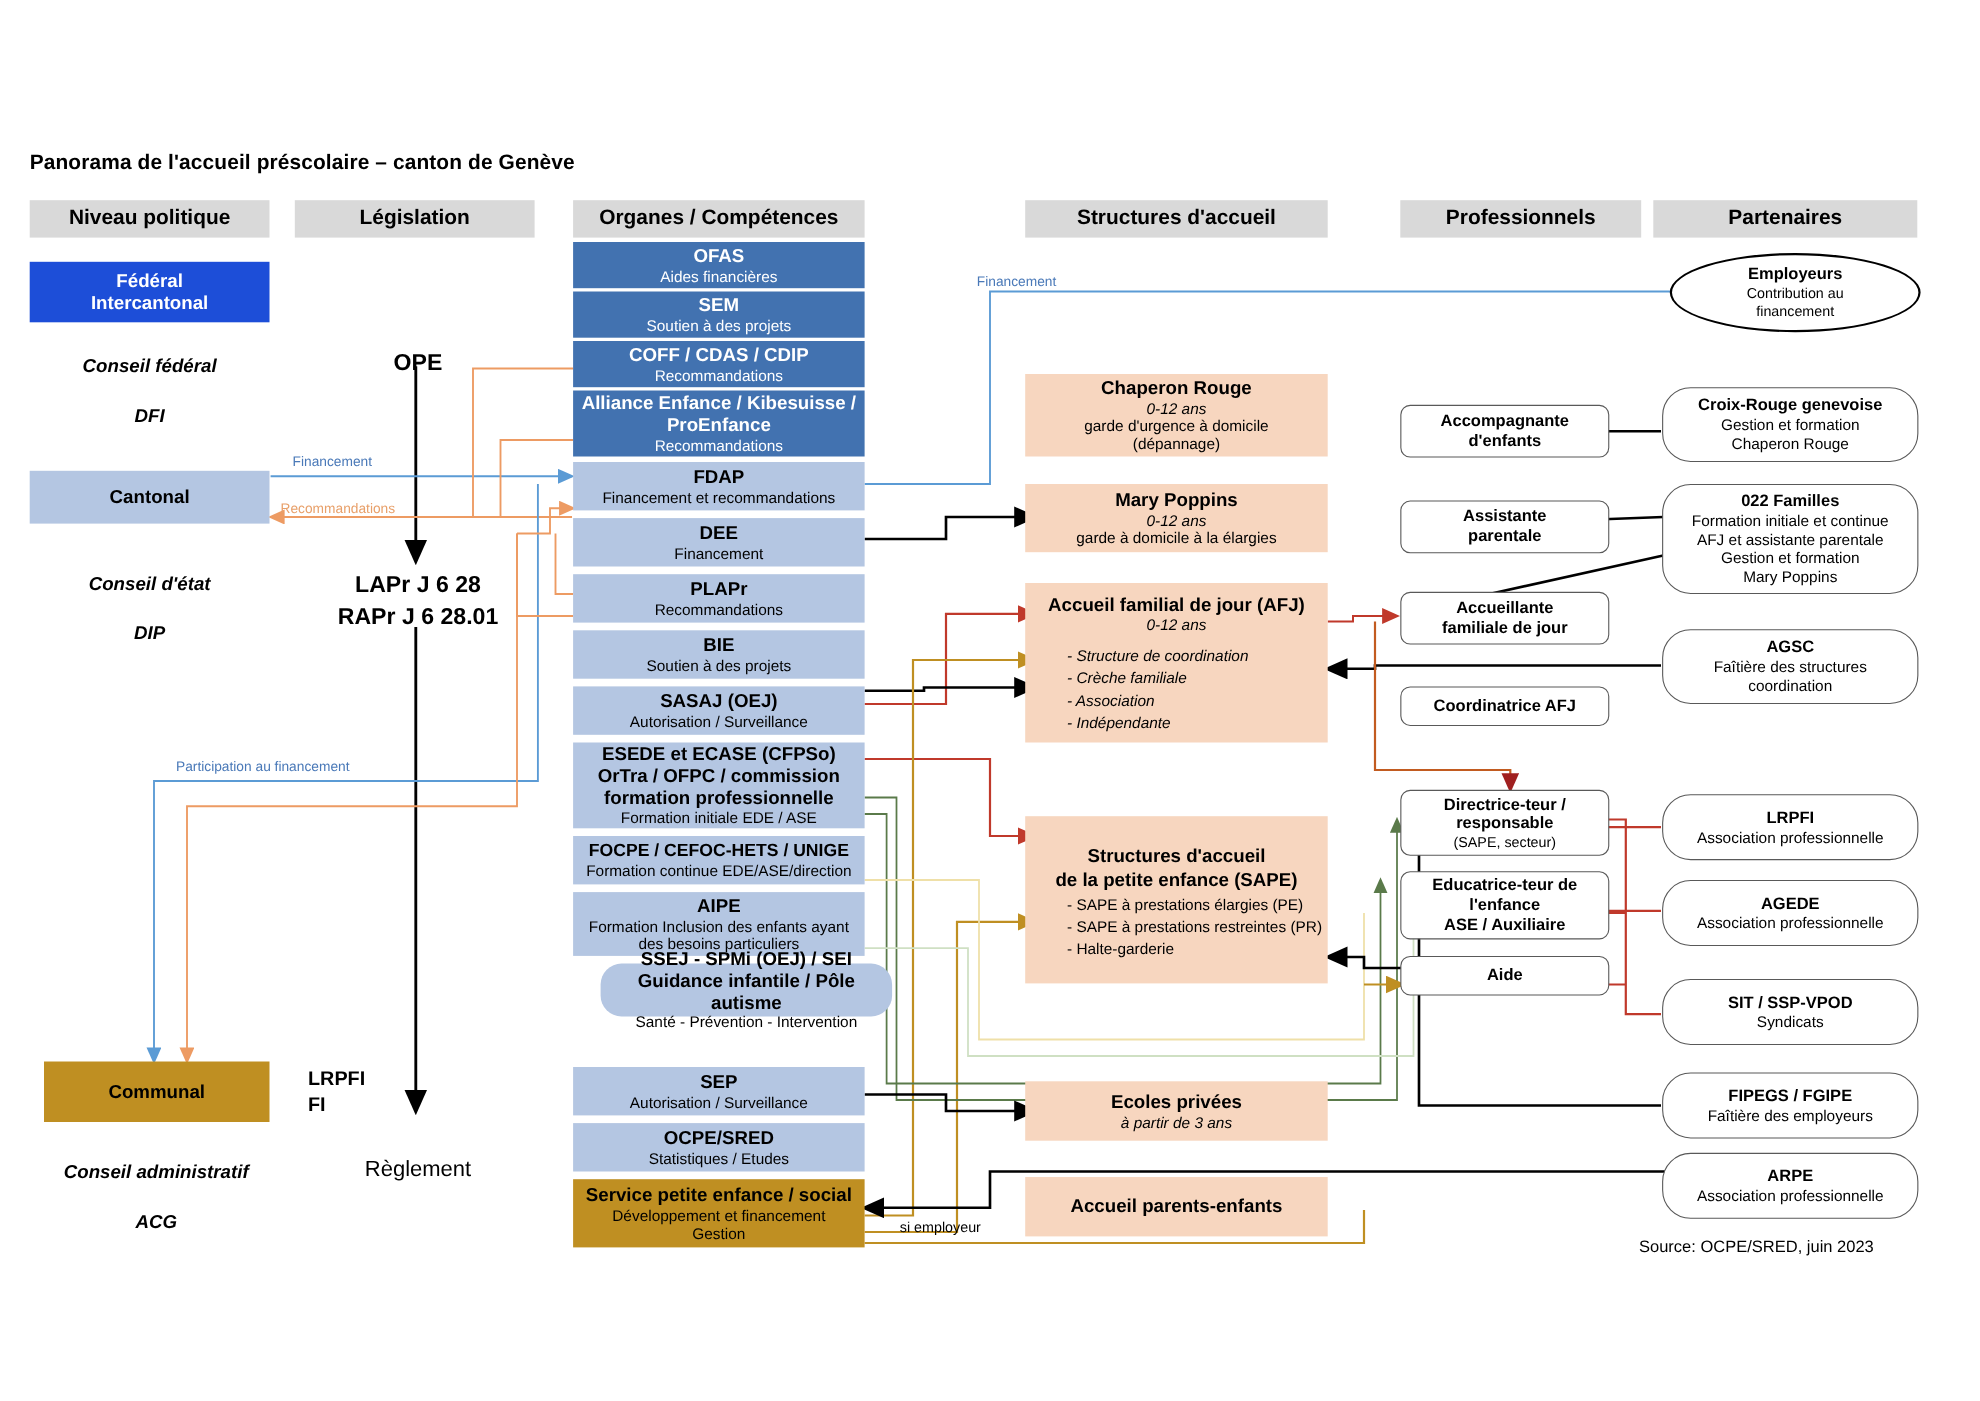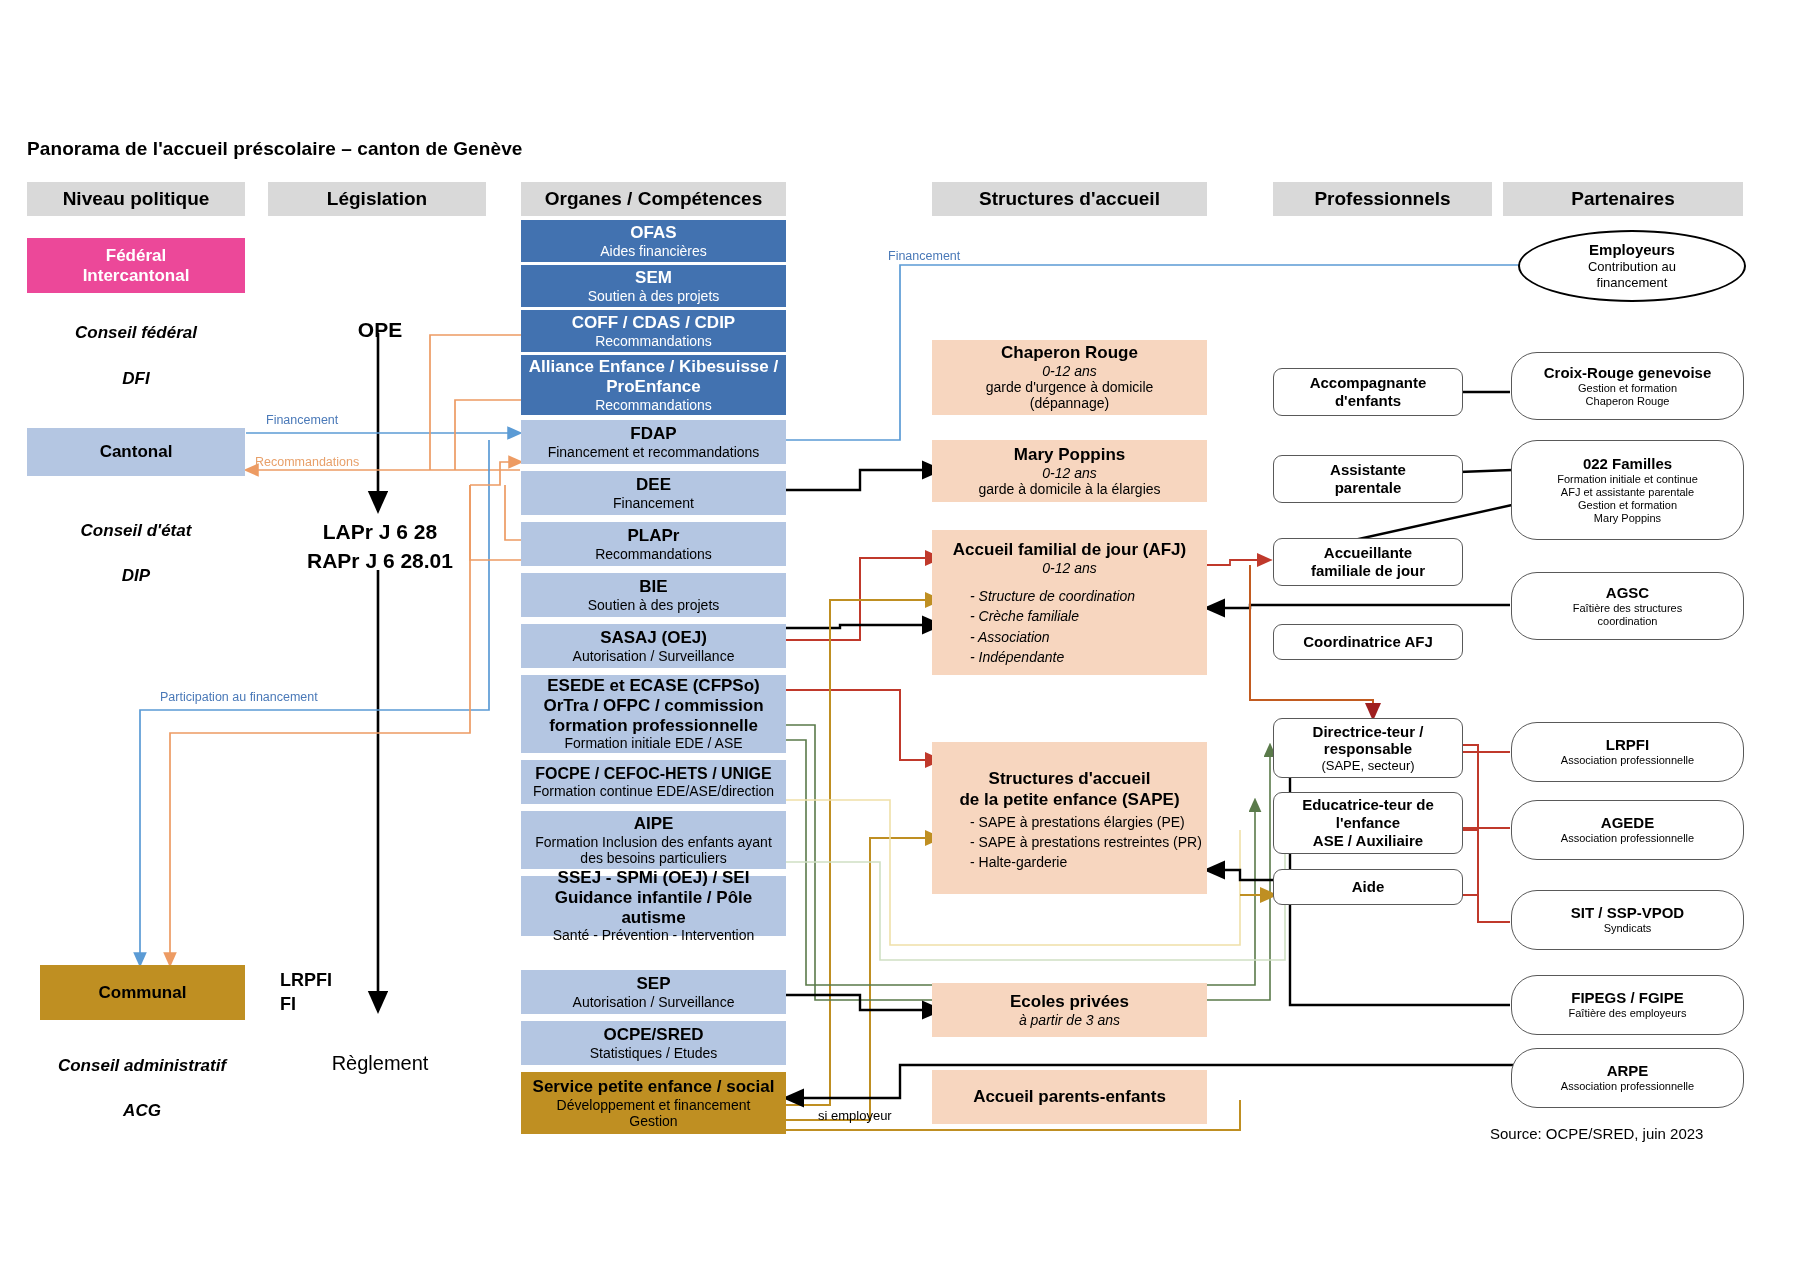--- a/index.html
+++ b/index.html
@@ -23,21 +23,21 @@
   }
 
   .box{
     display:flex;flex-direction:column;align-items:center;justify-content:center;
     text-align:center;line-height:1.16;
   }
   .box .t1{font-weight:bold;}
   .box .t2{font-weight:normal;}
 
   
-  .lvl-fed{background:#ec4899;color:#fff;font-weight:bold;font-size:17px;}
+  .lvl-fed{background:#1d4ed8;color:#fff;font-weight:bold;font-size:17px;}
   .lvl-cant{background:#b4c6e2;color:#000;font-weight:bold;font-size:17px;}
   .lvl-comm{background:#bf8f22;color:#000;font-weight:bold;font-size:17px;}
   .italic-lbl{font-style:italic;font-weight:bold;font-size:17px;text-align:center;}
   .plain-lbl{font-size:18px;font-weight:bold;text-align:center;}
   .plain-lbl.reg{font-weight:normal;font-size:18px;}
 
   
   .org-dark{background:#4272b0;color:#fff;}
   .org-dark .t1{font-size:17px;}
   .org-dark .t2{font-size:14px;}
@@ -64,21 +64,21 @@
   .pro .t1{font-size:15px;font-weight:bold;}
   .pro .t2{font-size:13px;font-weight:normal;}
 
   
   .part{
     background:#fff;border:1.6px solid #595959;border-radius:26px;
     display:flex;flex-direction:column;align-items:center;justify-content:center;
     text-align:center;line-height:1.2;
   }
   .part .t1{font-size:15px;font-weight:bold;}
-  .part .t2{font-size:11px;font-weight:normal;}
+  .part .t2{font-size:14px;font-weight:normal;}
 
   .ellipse{
     background:#fff;border:2px solid #000;border-radius:50%;
     display:flex;flex-direction:column;align-items:center;justify-content:center;
     text-align:center;line-height:1.2;
   }
   .ellipse .t1{font-size:15px;font-weight:bold;}
   .ellipse .t2{font-size:13px;}
 
   .wirelabel{font-size:12.5px;color:#4a79b8;white-space:nowrap;}
@@ -274,21 +274,21 @@
     <span class="t2">Formation initiale EDE / ASE</span>
   </div>
   <div class="abs box org-light" style="left:521px;top:760px;width:265px;height:44px;">
     <span class="t1" style="font-size:16px;">FOCPE / CEFOC-HETS / UNIGE</span>
     <span class="t2">Formation continue EDE/ASE/direction</span>
   </div>
   <div class="abs box org-light" style="left:521px;top:811px;width:265px;height:58px;">
     <span class="t1">AIPE</span>
     <span class="t2 ml">Formation Inclusion des enfants ayant<br>des besoins particuliers</span>
   </div>
-  <div class="abs box org-light" style="left:521px;top:876px;width:265px;height:60px;">
+  <div class="abs box org-light" style="left:546px;top:876px;width:265px;height:48px;border-radius:19px;">
     <span class="t1 ml">SSEJ - SPMi (OEJ) / SEI<br>Guidance infantile / Pôle autisme</span>
     <span class="t2">Santé - Prévention - Intervention</span>
   </div>
   <div class="abs box org-light" style="left:521px;top:970px;width:265px;height:44px;">
     <span class="t1">SEP</span>
     <span class="t2">Autorisation / Surveillance</span>
   </div>
   <div class="abs box org-light" style="left:521px;top:1021px;width:265px;height:44px;">
     <span class="t1">OCPE/SRED</span>
     <span class="t2">Statistiques / Etudes</span>

